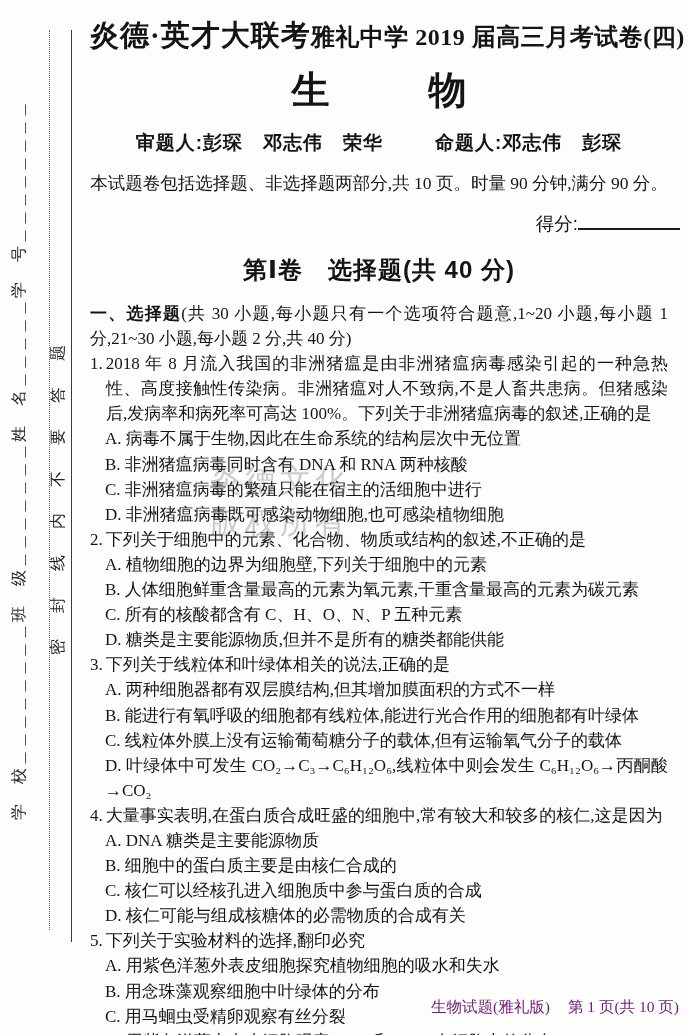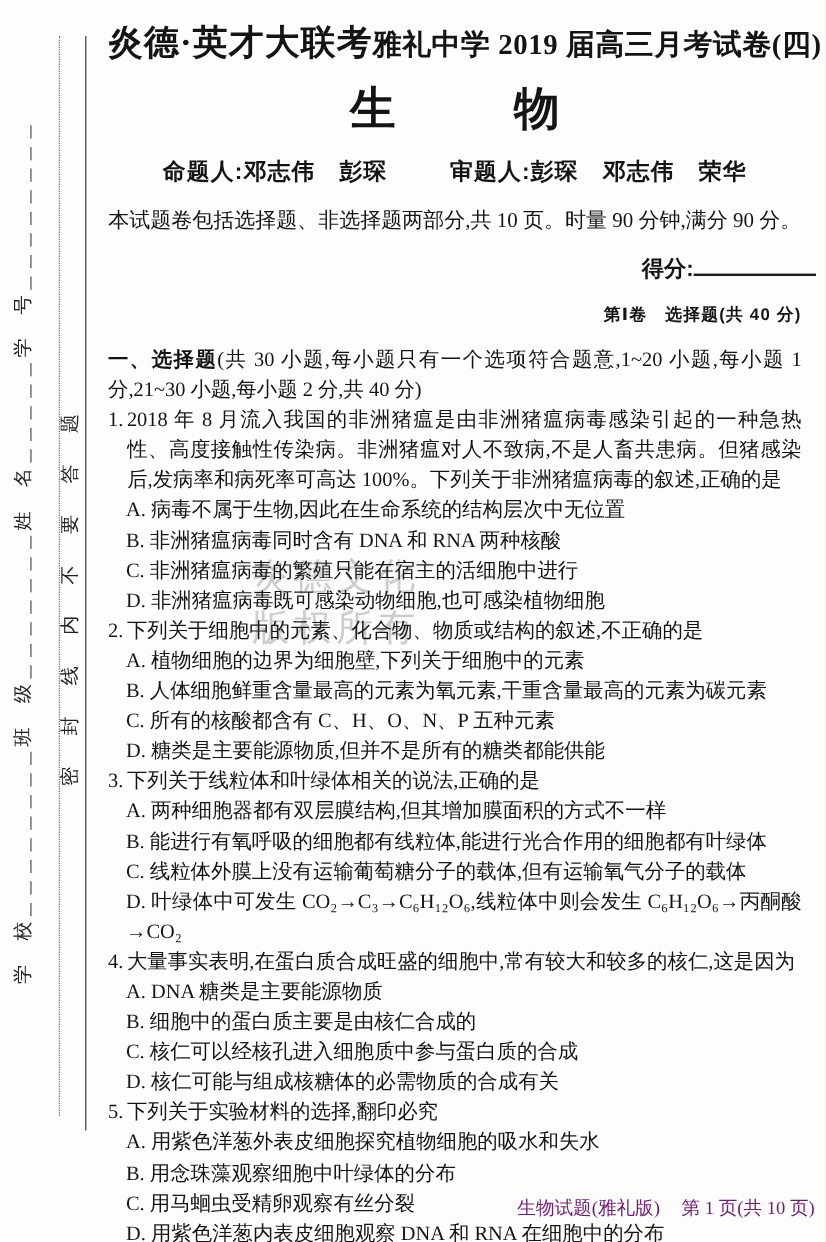--- a/index.html
+++ b/index.html
@@ -55,30 +55,30 @@
   }
   .authors {
     display:flex; justify-content:center; gap:52px; margin-top:14px;
     font-family:"Liberation Sans","DejaVu Sans",sans-serif;
     font-weight:bold; font-size:19px; letter-spacing:1px;
   }
   .notice { text-align:center; margin-top:15px; font-size:17.5px; }
   .score-row { text-align:right; margin-top:16px; margin-right:-12px; height:24px; }
   .score-label {
     font-family:"Liberation Sans","DejaVu Sans",sans-serif;
-    font-weight:bold; font-size:18.5px;
+    font-weight:normal; font-size:18.5px;
   }
   .score-blank {
     display:inline-block; width:102px; height:15px;
     border-bottom:2px solid #1a1a1a;
   }
   .section-title {
-    text-align:right; margin-top:19px;
+    text-align:center; margin-top:19px;
     font-family:"Liberation Sans","DejaVu Sans",sans-serif;
-    font-weight:bold; font-size:14px; letter-spacing:1px;
+    font-weight:bold; font-size:24px; letter-spacing:1px;
   }
   .body-text { margin-top:15px; font-size:17px; line-height:25.1px; text-align:justify; }
   .lead-bold {
     font-family:"Liberation Sans","DejaVu Sans",sans-serif;
     font-weight:bold;
   }
   .stem { text-indent:-16px; padding-left:16px; }
   .qno { margin-right:3px; }
   .option { padding-left:15px; }
   
@@ -107,22 +107,22 @@
 
     <div class="title-line">
       <span class="series">炎德·英才大联考</span><span class="exam-name">雅礼中学 2019 届高三月考试卷(四)</span>
     </div>
 
     <div class="subject-row">
       <span class="subject">生物</span>
     </div>
 
     <div class="authors">
+      <span>审题人:彭琛　邓志伟　荣华</span>
       <span>命题人:邓志伟　彭琛</span>
-      <span>审题人:彭琛　邓志伟　荣华</span>
     </div>
 
     <div class="notice">本试题卷包括选择题、非选择题两部分,共 10 页。时量 90 分钟,满分 90 分。</div>
 
     <div class="score-row">
       <span class="score-label">得分:</span><span class="score-blank"></span>
     </div>
 
     <div class="section-title">第Ⅰ卷　选择题(共 40 分)</div>
 

